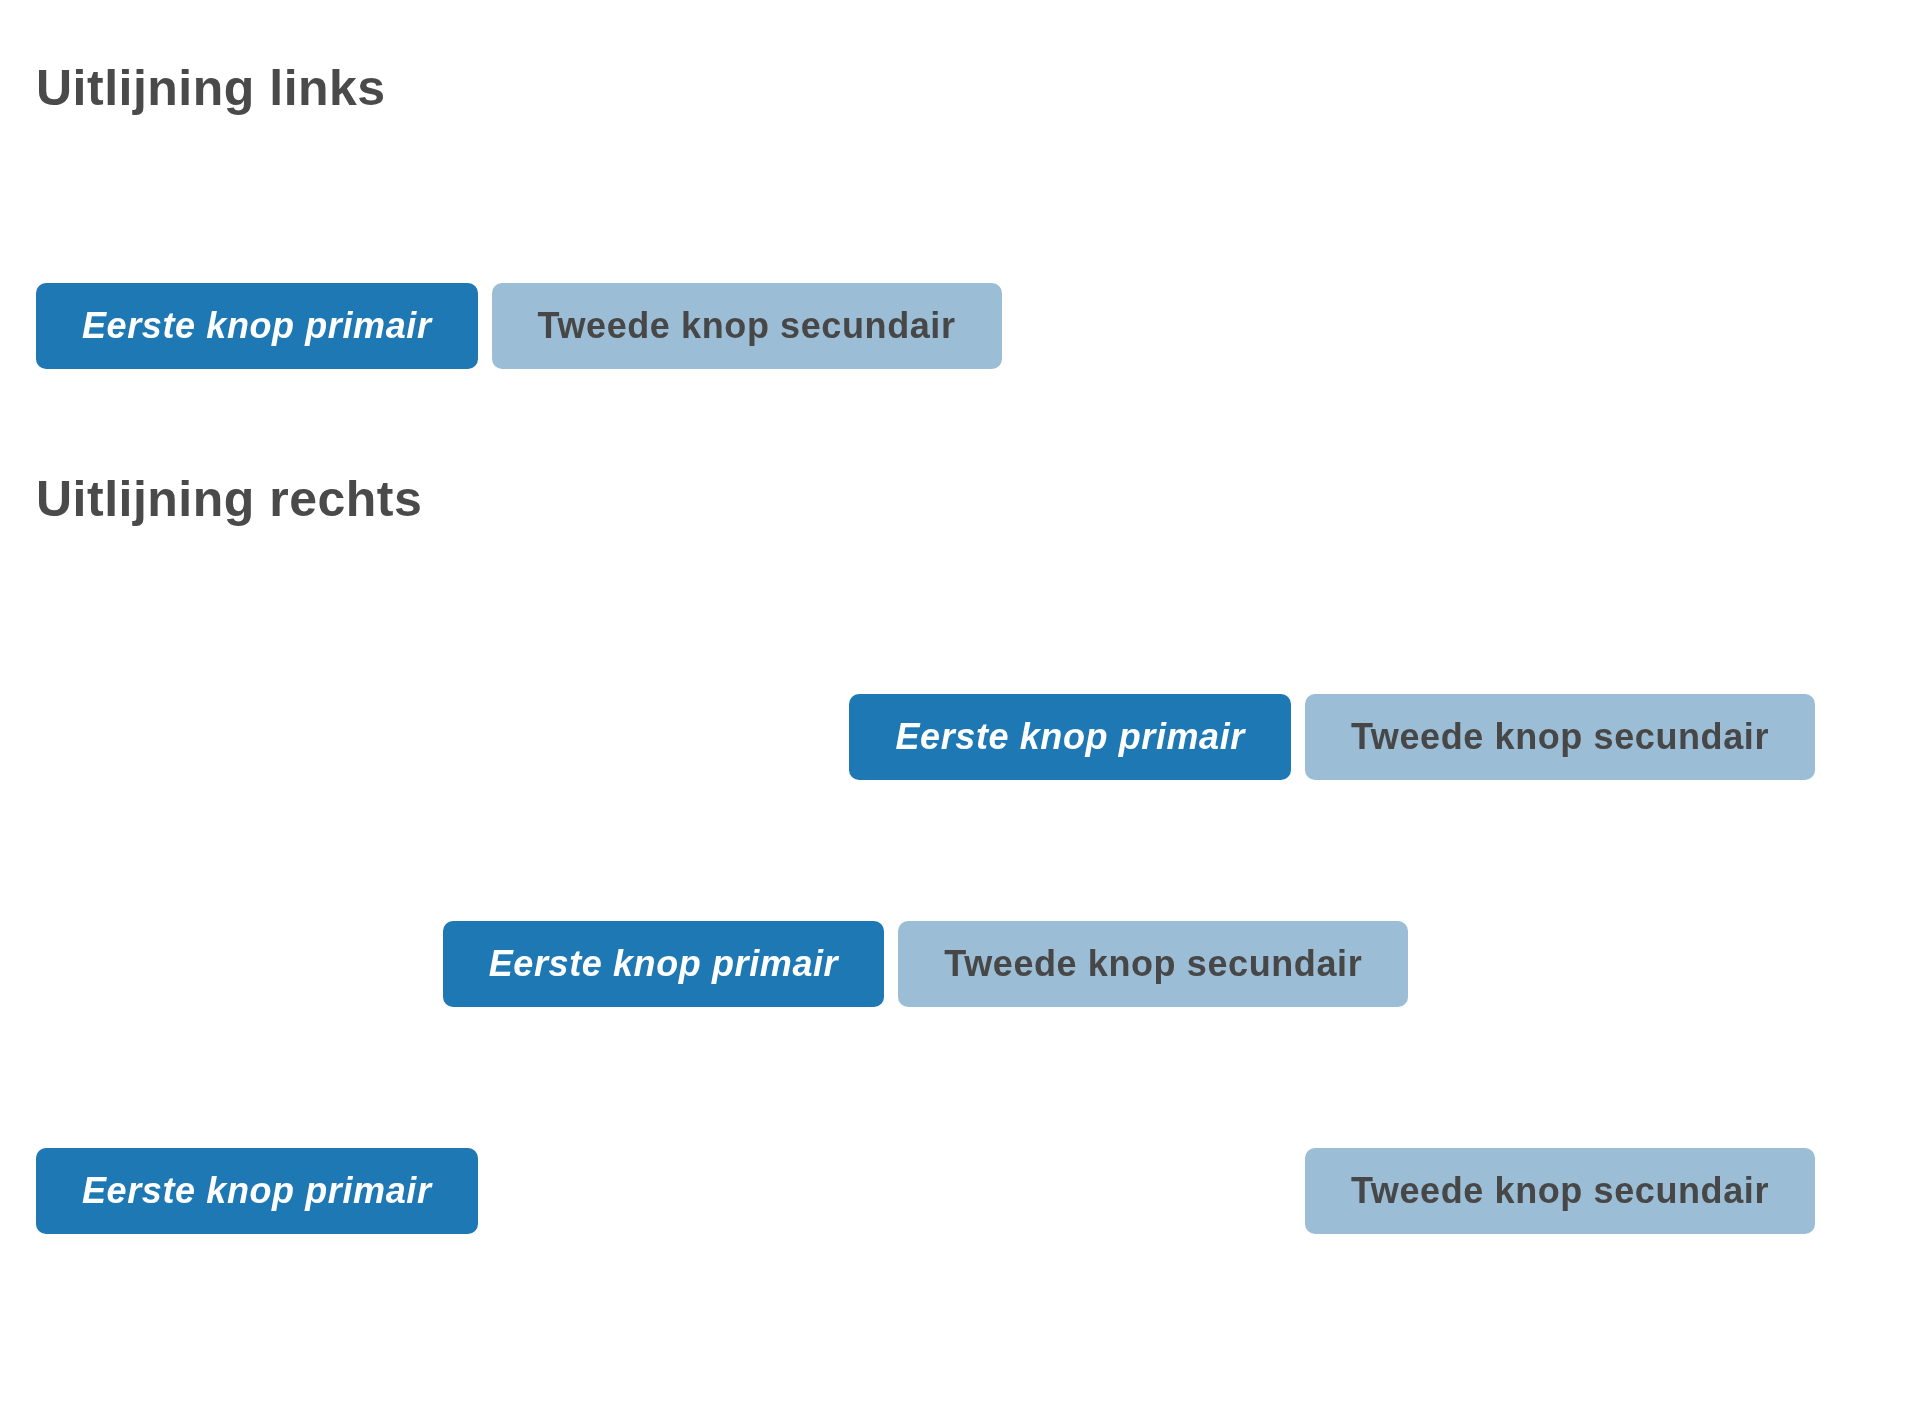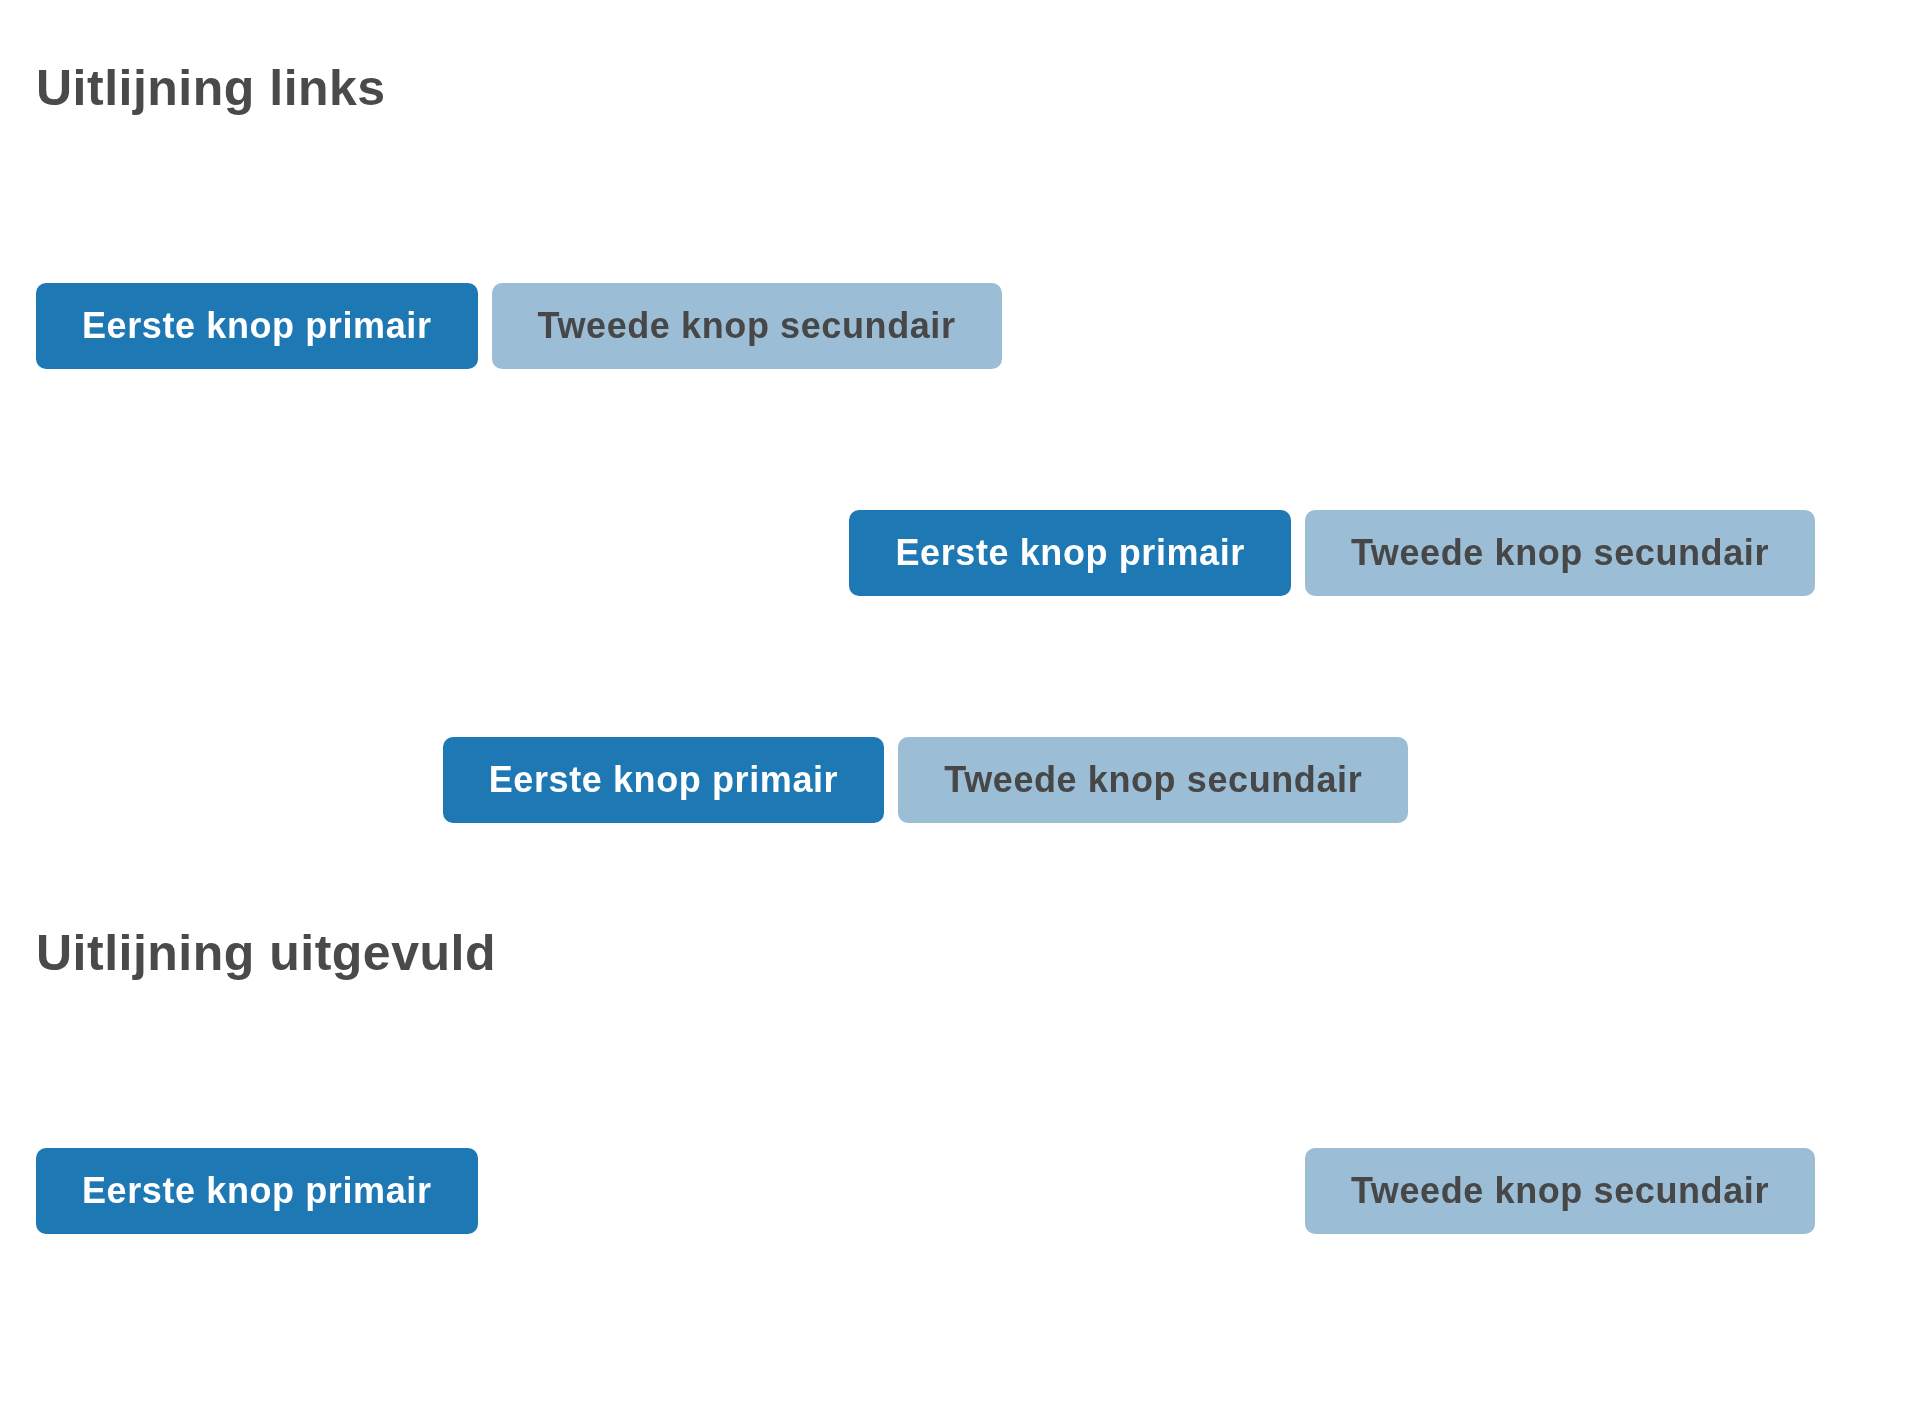--- a/index.html
+++ b/index.html
@@ -50,52 +50,53 @@
     font-family: inherit;
     font-size: 36px;
     font-weight: bold;
     letter-spacing: 0.6px;
     cursor: pointer;
     white-space: nowrap;
   }
   .btn-primary {
     background: var(--primary-bg);
     color: var(--primary-text);
+    font-style: italic;
   }
   .btn-secondary {
     background: var(--secondary-bg);
     color: var(--secondary-text);
     text-align: right;
   }
   .section:last-child .button-row { margin-bottom: 0; }
 </style>
 </head>
 <body>
 
 <div class="section">
   <h2 class="section-heading">Uitlijning links</h2>
   <div class="button-row align-left">
     <button class="btn btn-primary">Eerste knop primair</button>
     <button class="btn btn-secondary">Tweede knop secundair</button>
   </div>
 </div>
 
 <div class="section">
+  <h2 class="section-heading">Uitlijning rechts</h2>
   <div class="button-row align-right">
     <button class="btn btn-primary">Eerste knop primair</button>
     <button class="btn btn-secondary">Tweede knop secundair</button>
   </div>
 </div>
 
 <div class="section">
   <div class="button-row align-center">
     <button class="btn btn-primary">Eerste knop primair</button>
     <button class="btn btn-secondary">Tweede knop secundair</button>
   </div>
 </div>
 
 <div class="section">
-  <h2 class="section-heading">Uitlijning uitgevuld</h2>
   <div class="button-row align-justified">
     <button class="btn btn-primary">Eerste knop primair</button>
     <button class="btn btn-secondary">Tweede knop secundair</button>
   </div>
 </div>
 
 </body></html>

